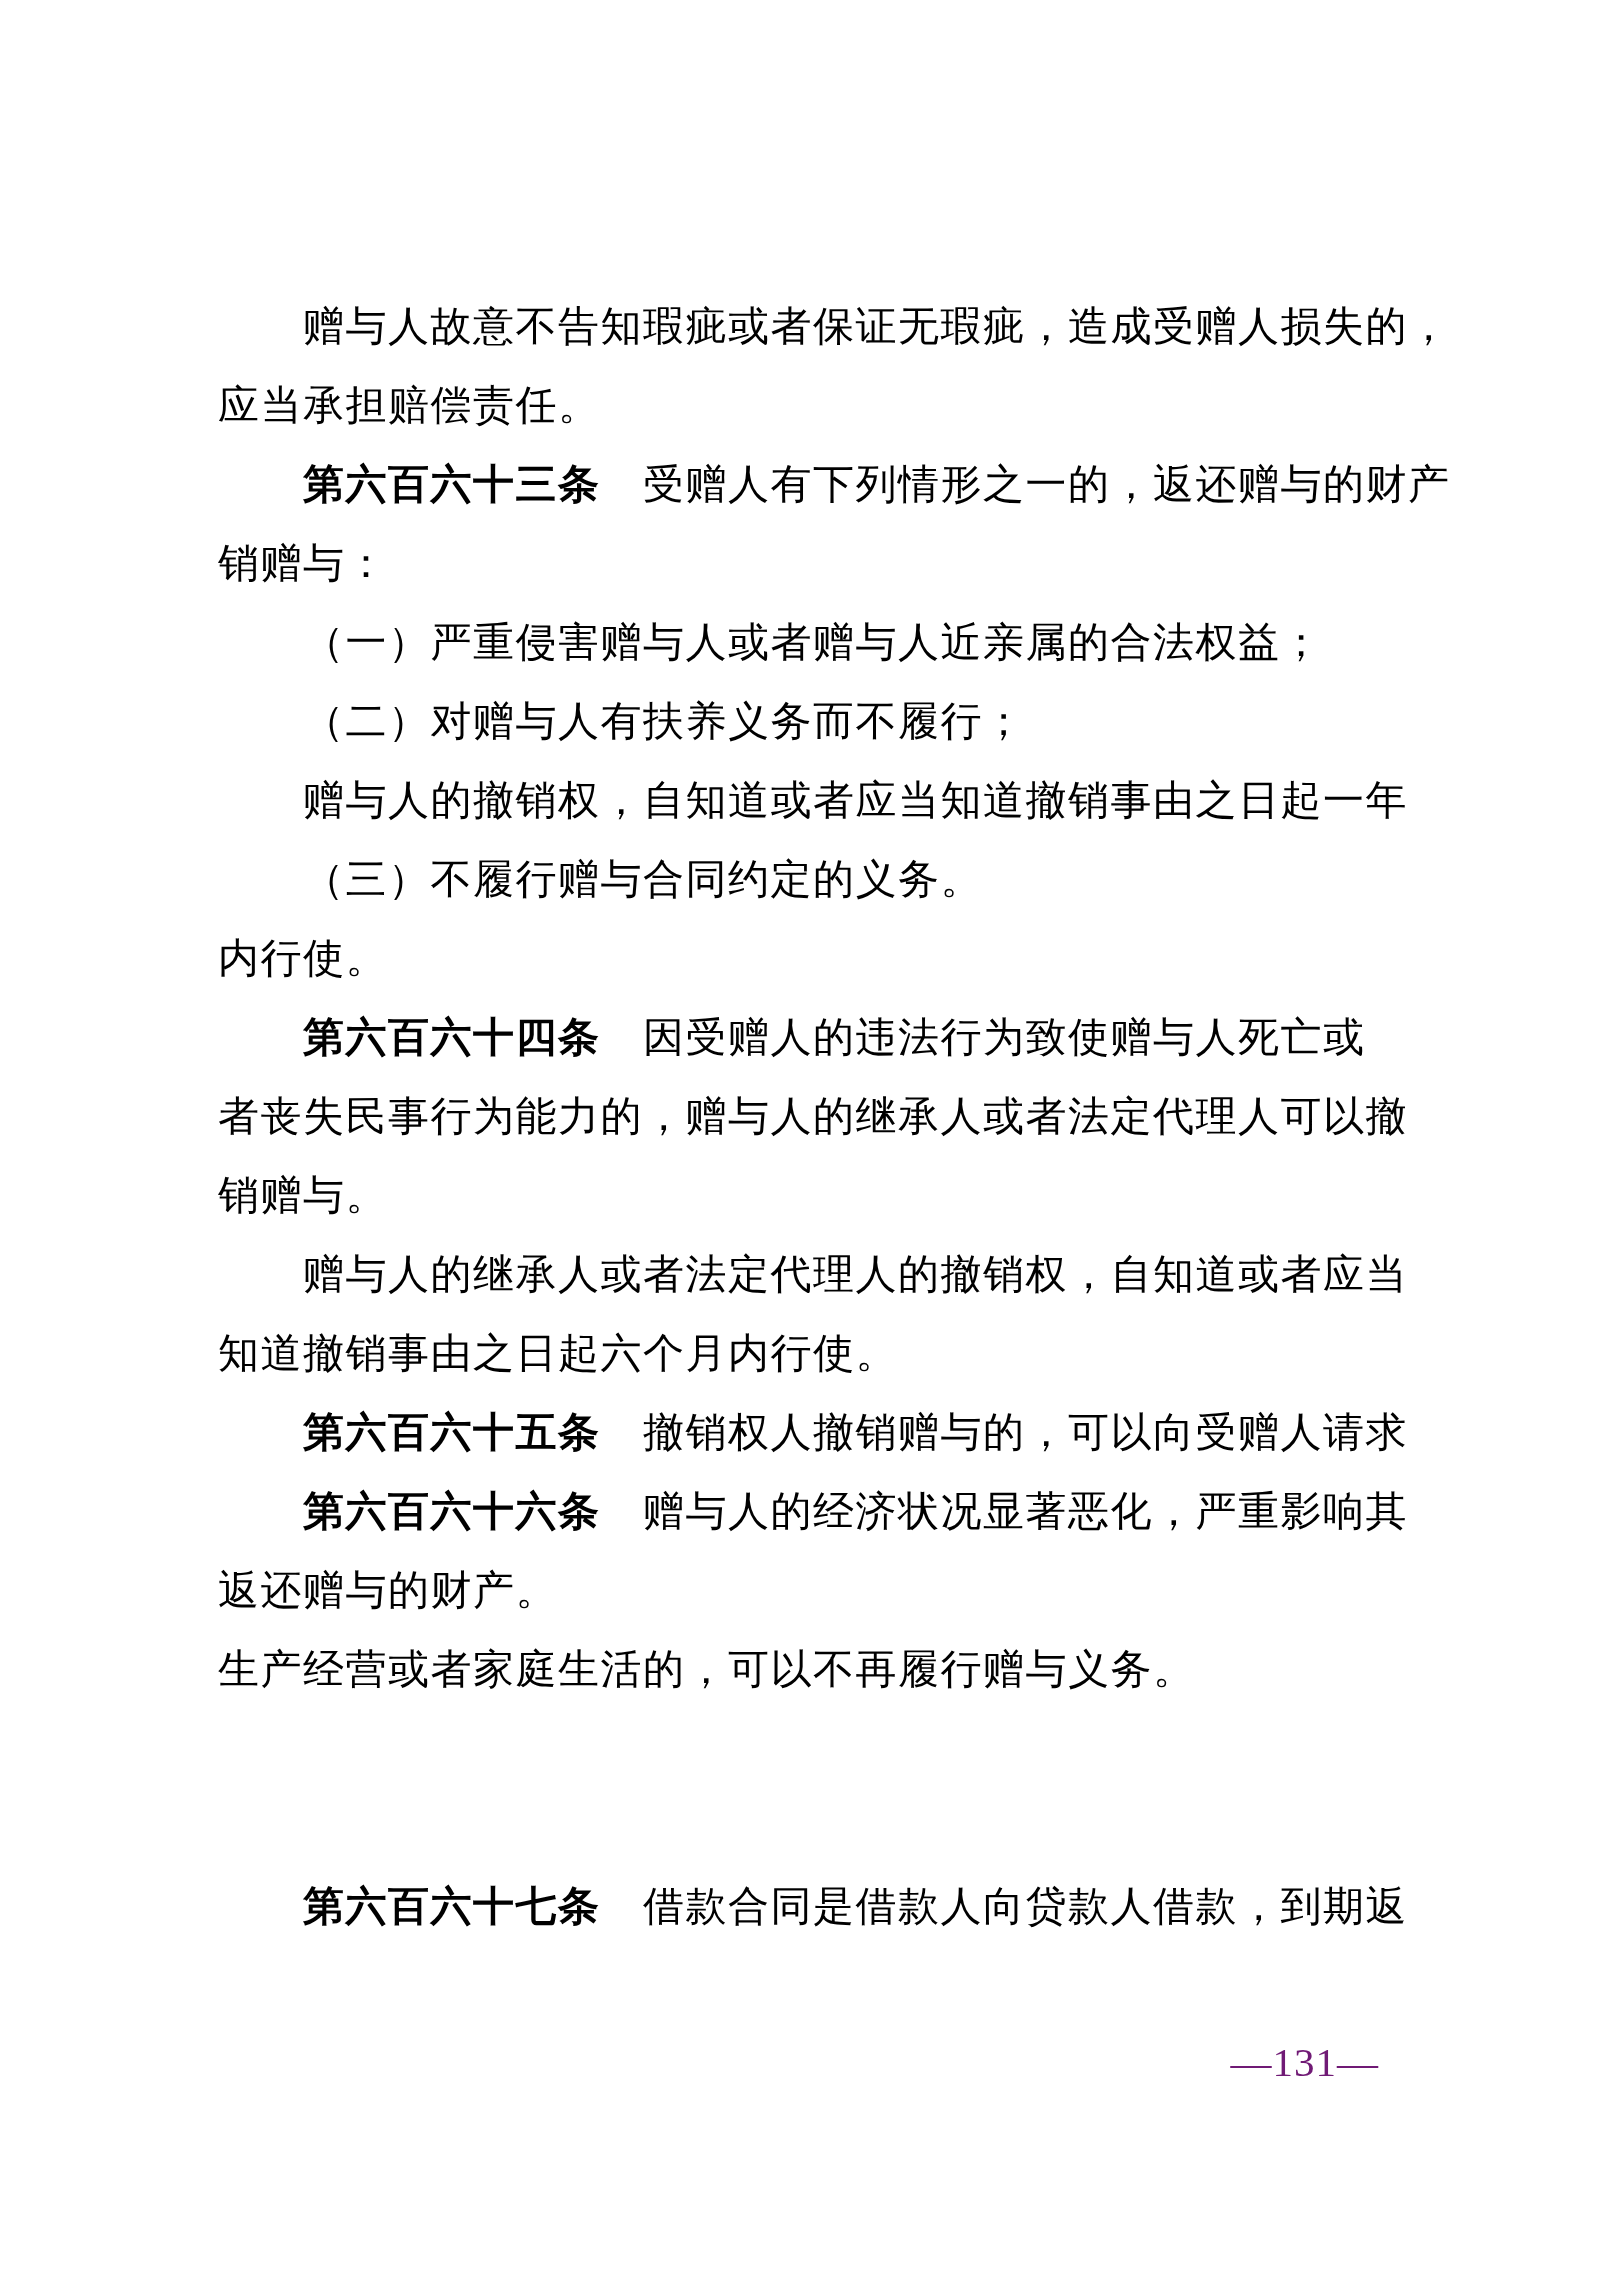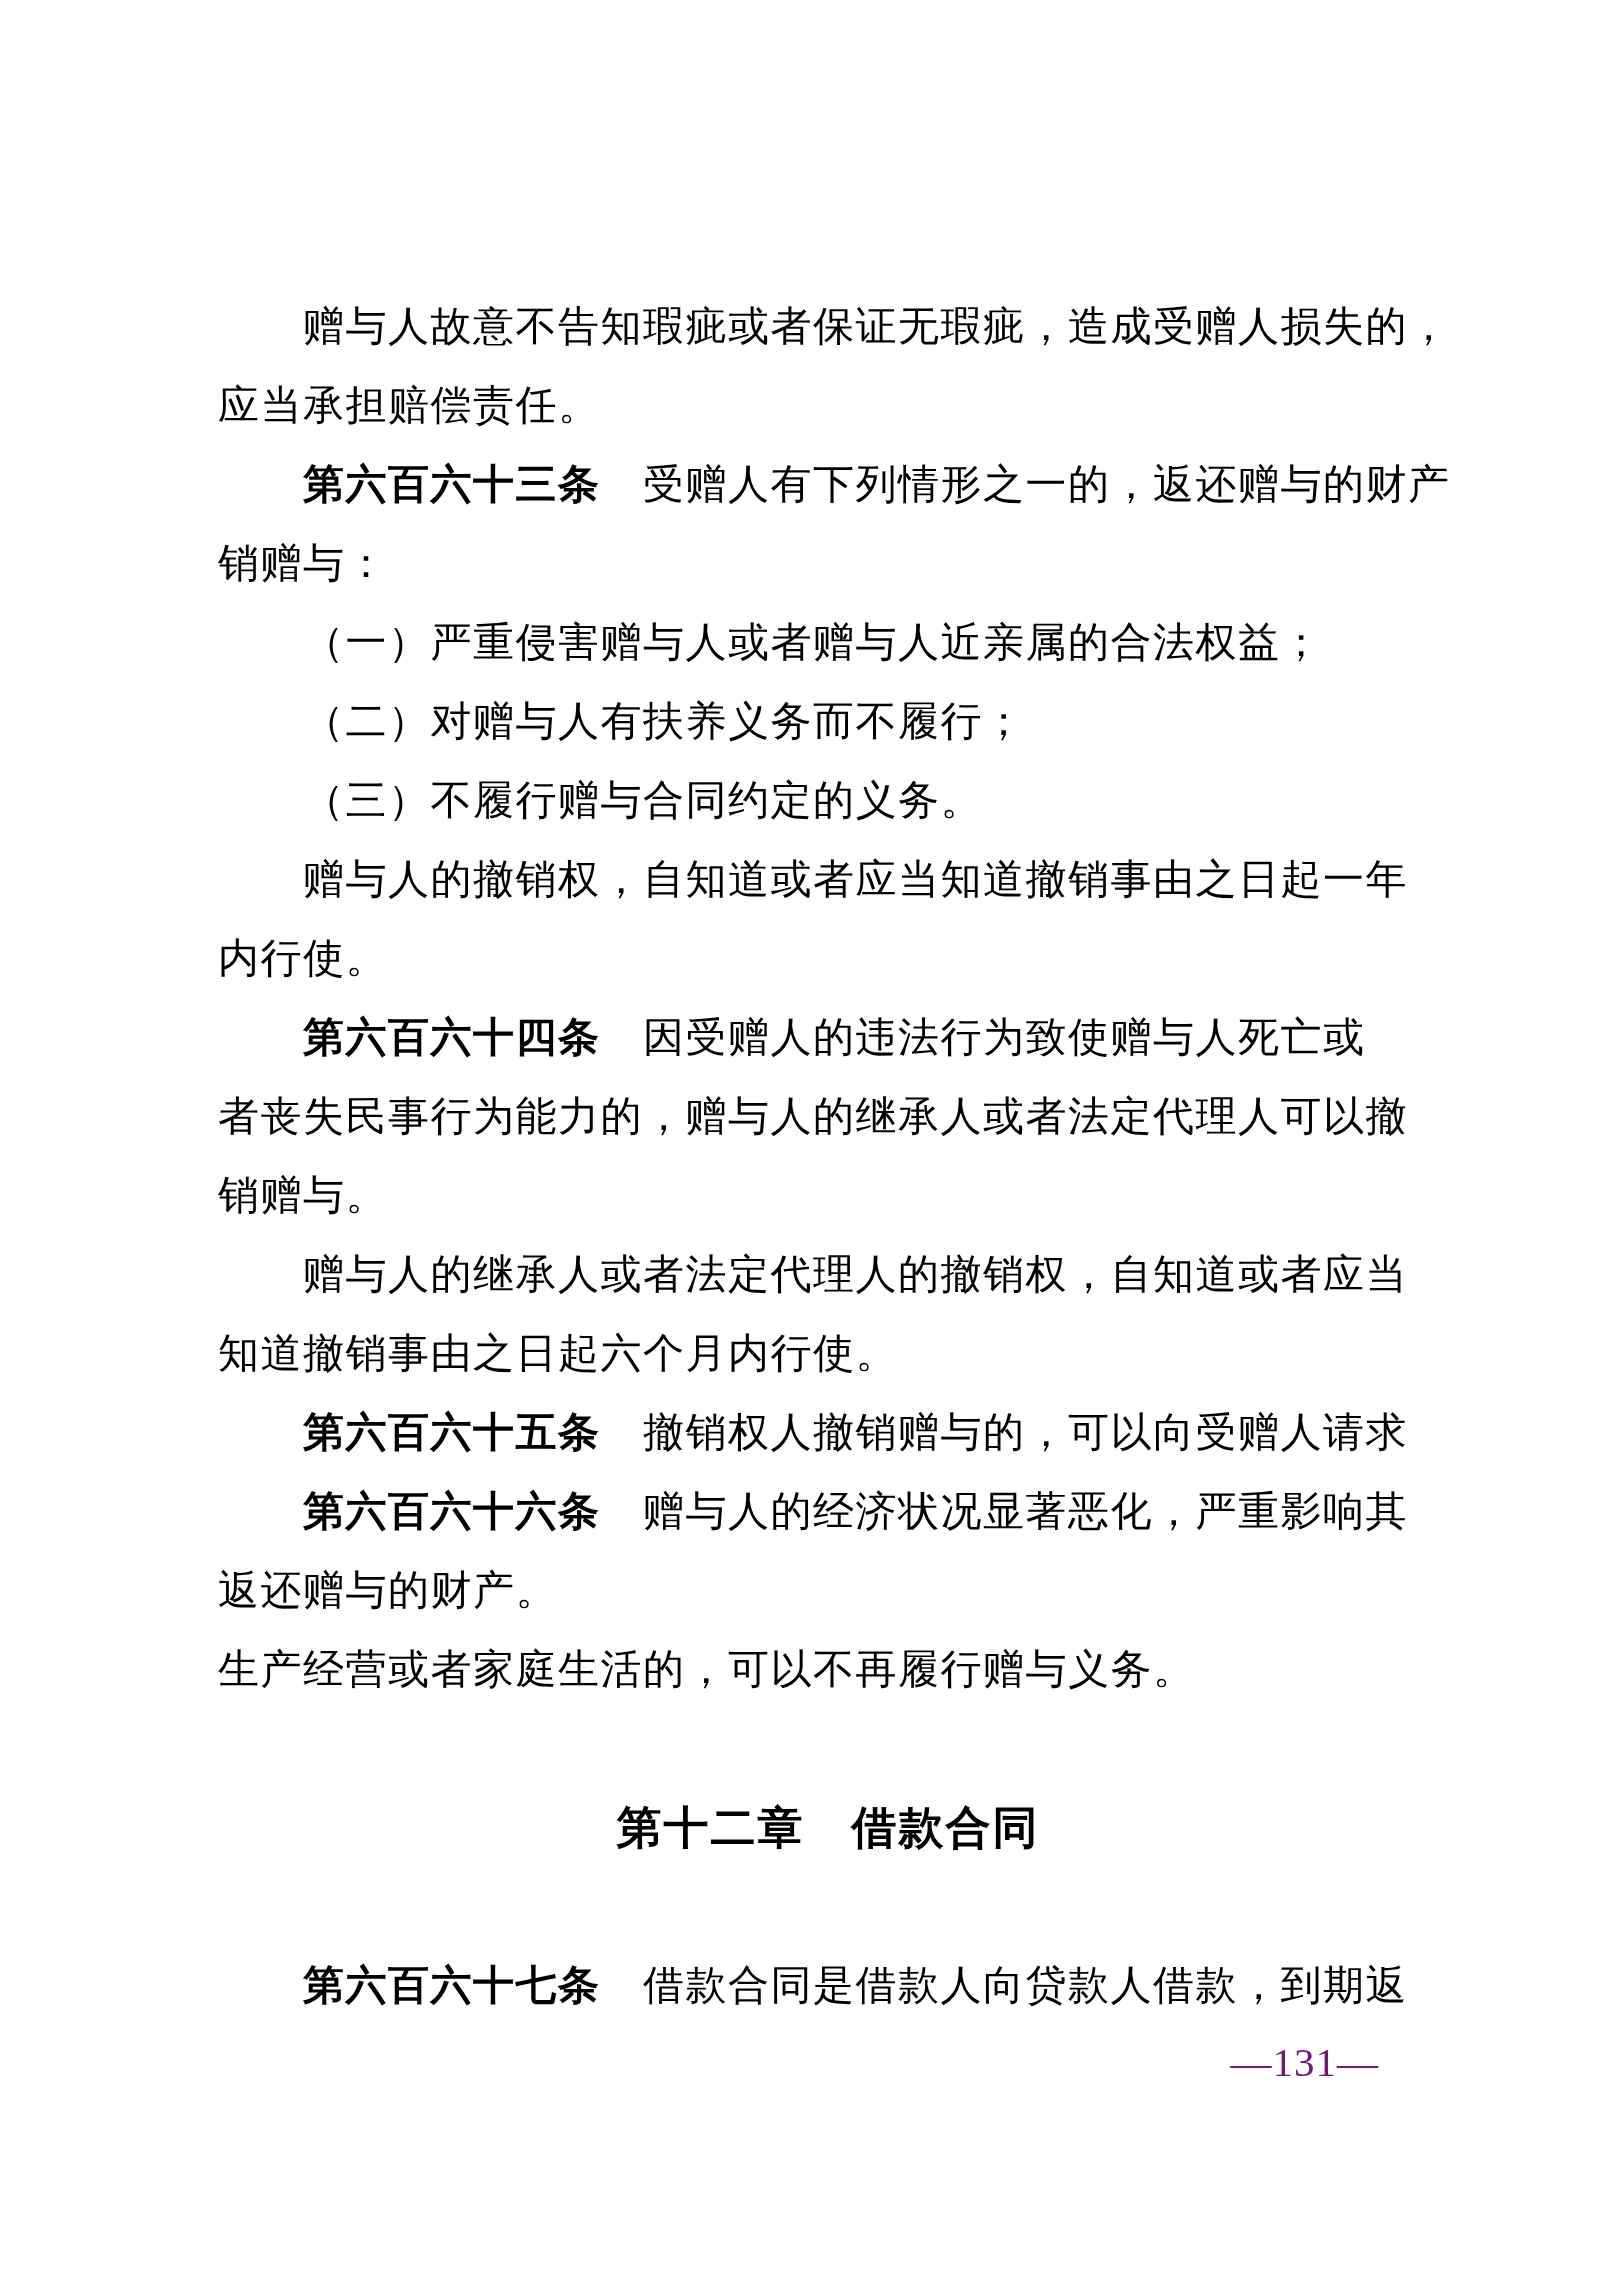--- a/index.html
+++ b/index.html
@@ -65,32 +65,31 @@
 </head>
 <body>
 
 <main class="doc" id="doc">
     <div class="line indent"><span class="run">赠与人故意不告知瑕疵或者保证无瑕疵，造成受赠人损失的，</span></div>
     <div class="line"><span class="run">应当承担赔偿责任。</span></div>
     <div class="line indent"><span class="run bold">第六百六十三条</span><span class="run">　受赠人有下列情形之一的，返还赠与的财产</span></div>
     <div class="line"><span class="run">销赠与：</span></div>
     <div class="line indent"><span class="run">（一）严重侵害赠与人或者赠与人近亲属的合法权益；</span></div>
     <div class="line indent"><span class="run">（二）对赠与人有扶养义务而不履行；</span></div>
+    <div class="line indent"><span class="run">赠与人的撤销权，自知道或者应当知道撤销事由之日起一年</span></div>
     <div class="line indent"><span class="run">（三）不履行赠与合同约定的义务。</span></div>
-    <div class="line indent"><span class="run">赠与人的撤销权，自知道或者应当知道撤销事由之日起一年</span></div>
     <div class="line"><span class="run">内行使。</span></div>
     <div class="line indent"><span class="run bold">第六百六十四条</span><span class="run">　因受赠人的违法行为致使赠与人死亡或</span></div>
     <div class="line"><span class="run">者丧失民事行为能力的，赠与人的继承人或者法定代理人可以撤</span></div>
     <div class="line"><span class="run">销赠与。</span></div>
     <div class="line indent"><span class="run">赠与人的继承人或者法定代理人的撤销权，自知道或者应当</span></div>
     <div class="line"><span class="run">知道撤销事由之日起六个月内行使。</span></div>
     <div class="line indent"><span class="run bold">第六百六十五条</span><span class="run">　撤销权人撤销赠与的，可以向受赠人请求</span></div>
     <div class="line indent"><span class="run bold">第六百六十六条</span><span class="run">　赠与人的经济状况显著恶化，严重影响其</span></div>
     <div class="line"><span class="run">返还赠与的财产。</span></div>
     <div class="line"><span class="run">生产经营或者家庭生活的，可以不再履行赠与义务。</span></div>
     <div class="line blank"></div>
-    <div class="line heading"><span class="run bold">第十二章　借款合同</span></div>
     <div class="line blank"></div>
     <div class="line indent"><span class="run bold">第六百六十七条</span><span class="run">　借款合同是借款人向贷款人借款，到期返</span></div>
   </main>
 
 <div class="page-number">—131—</div>
 
 
 </body></html>

